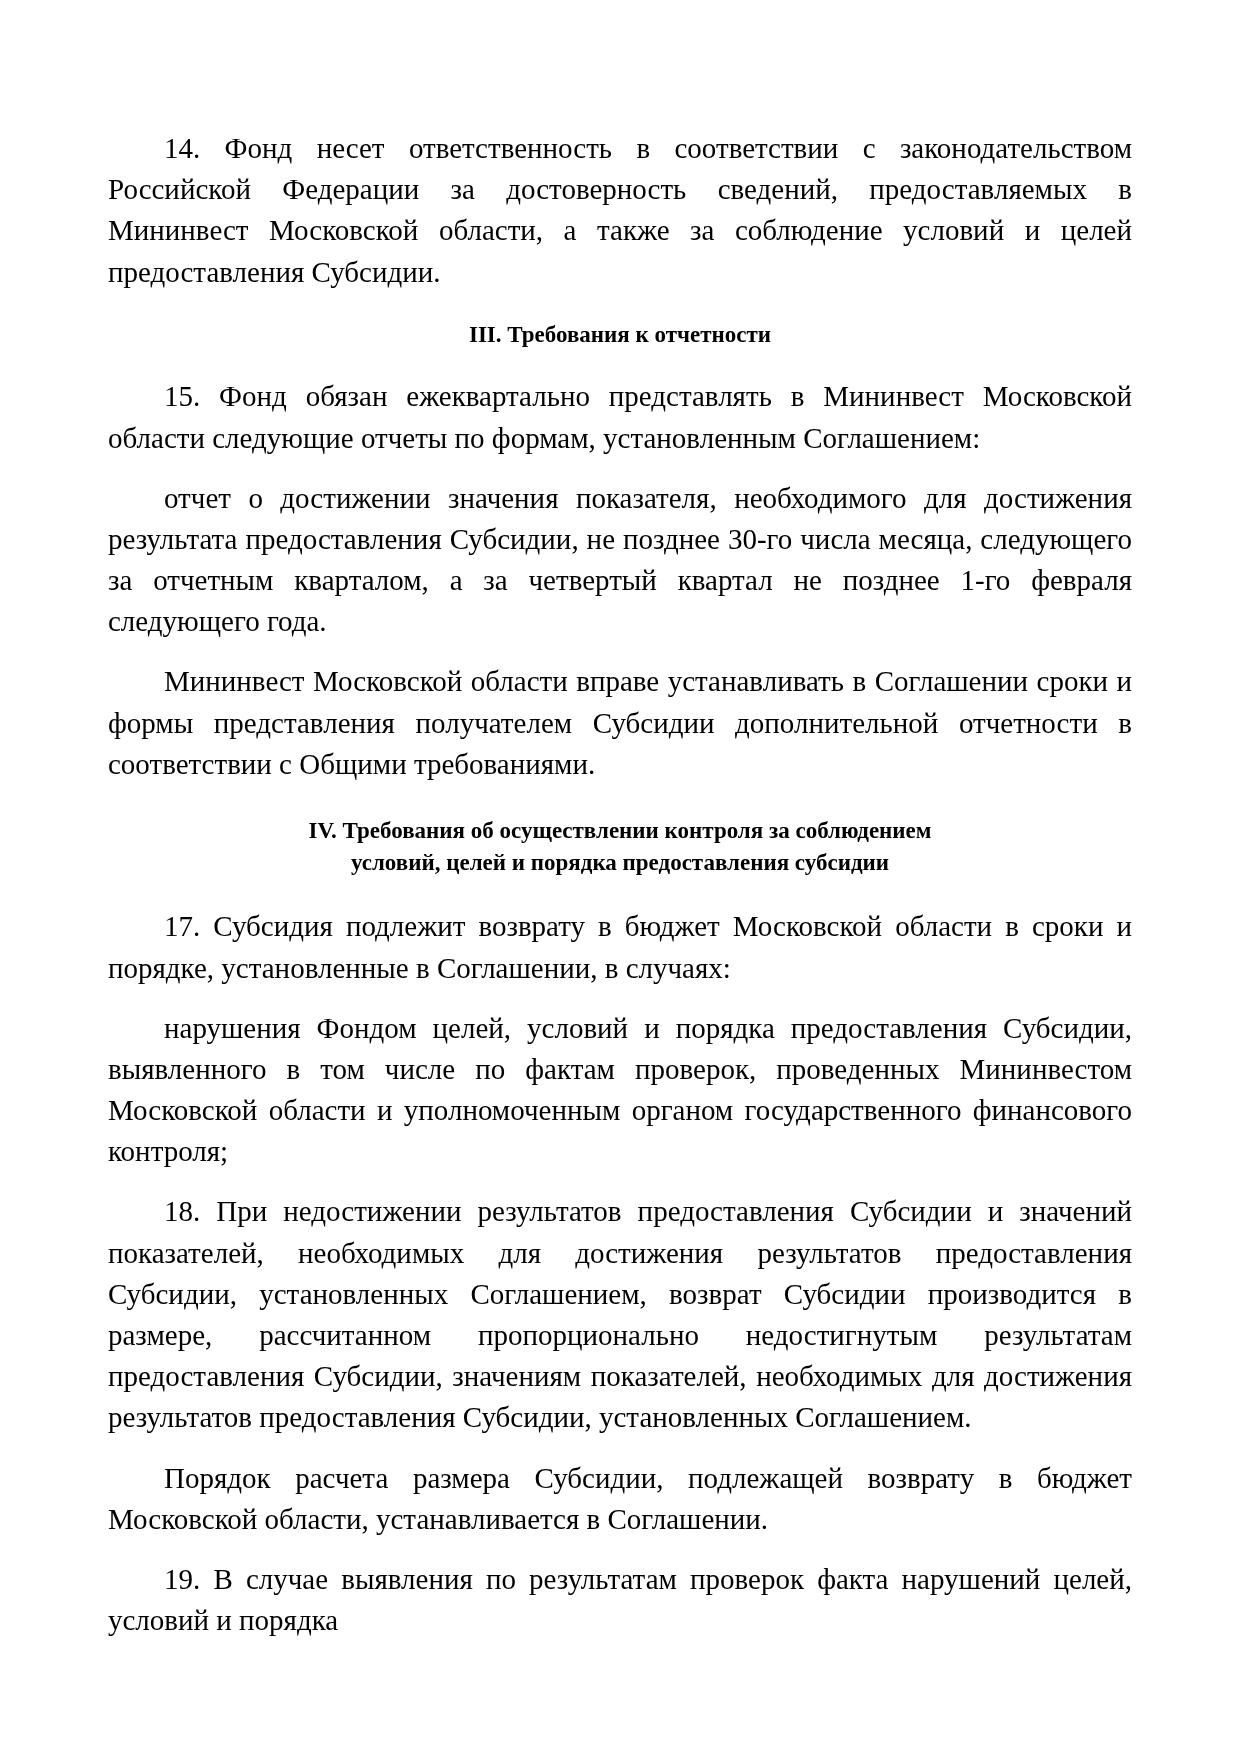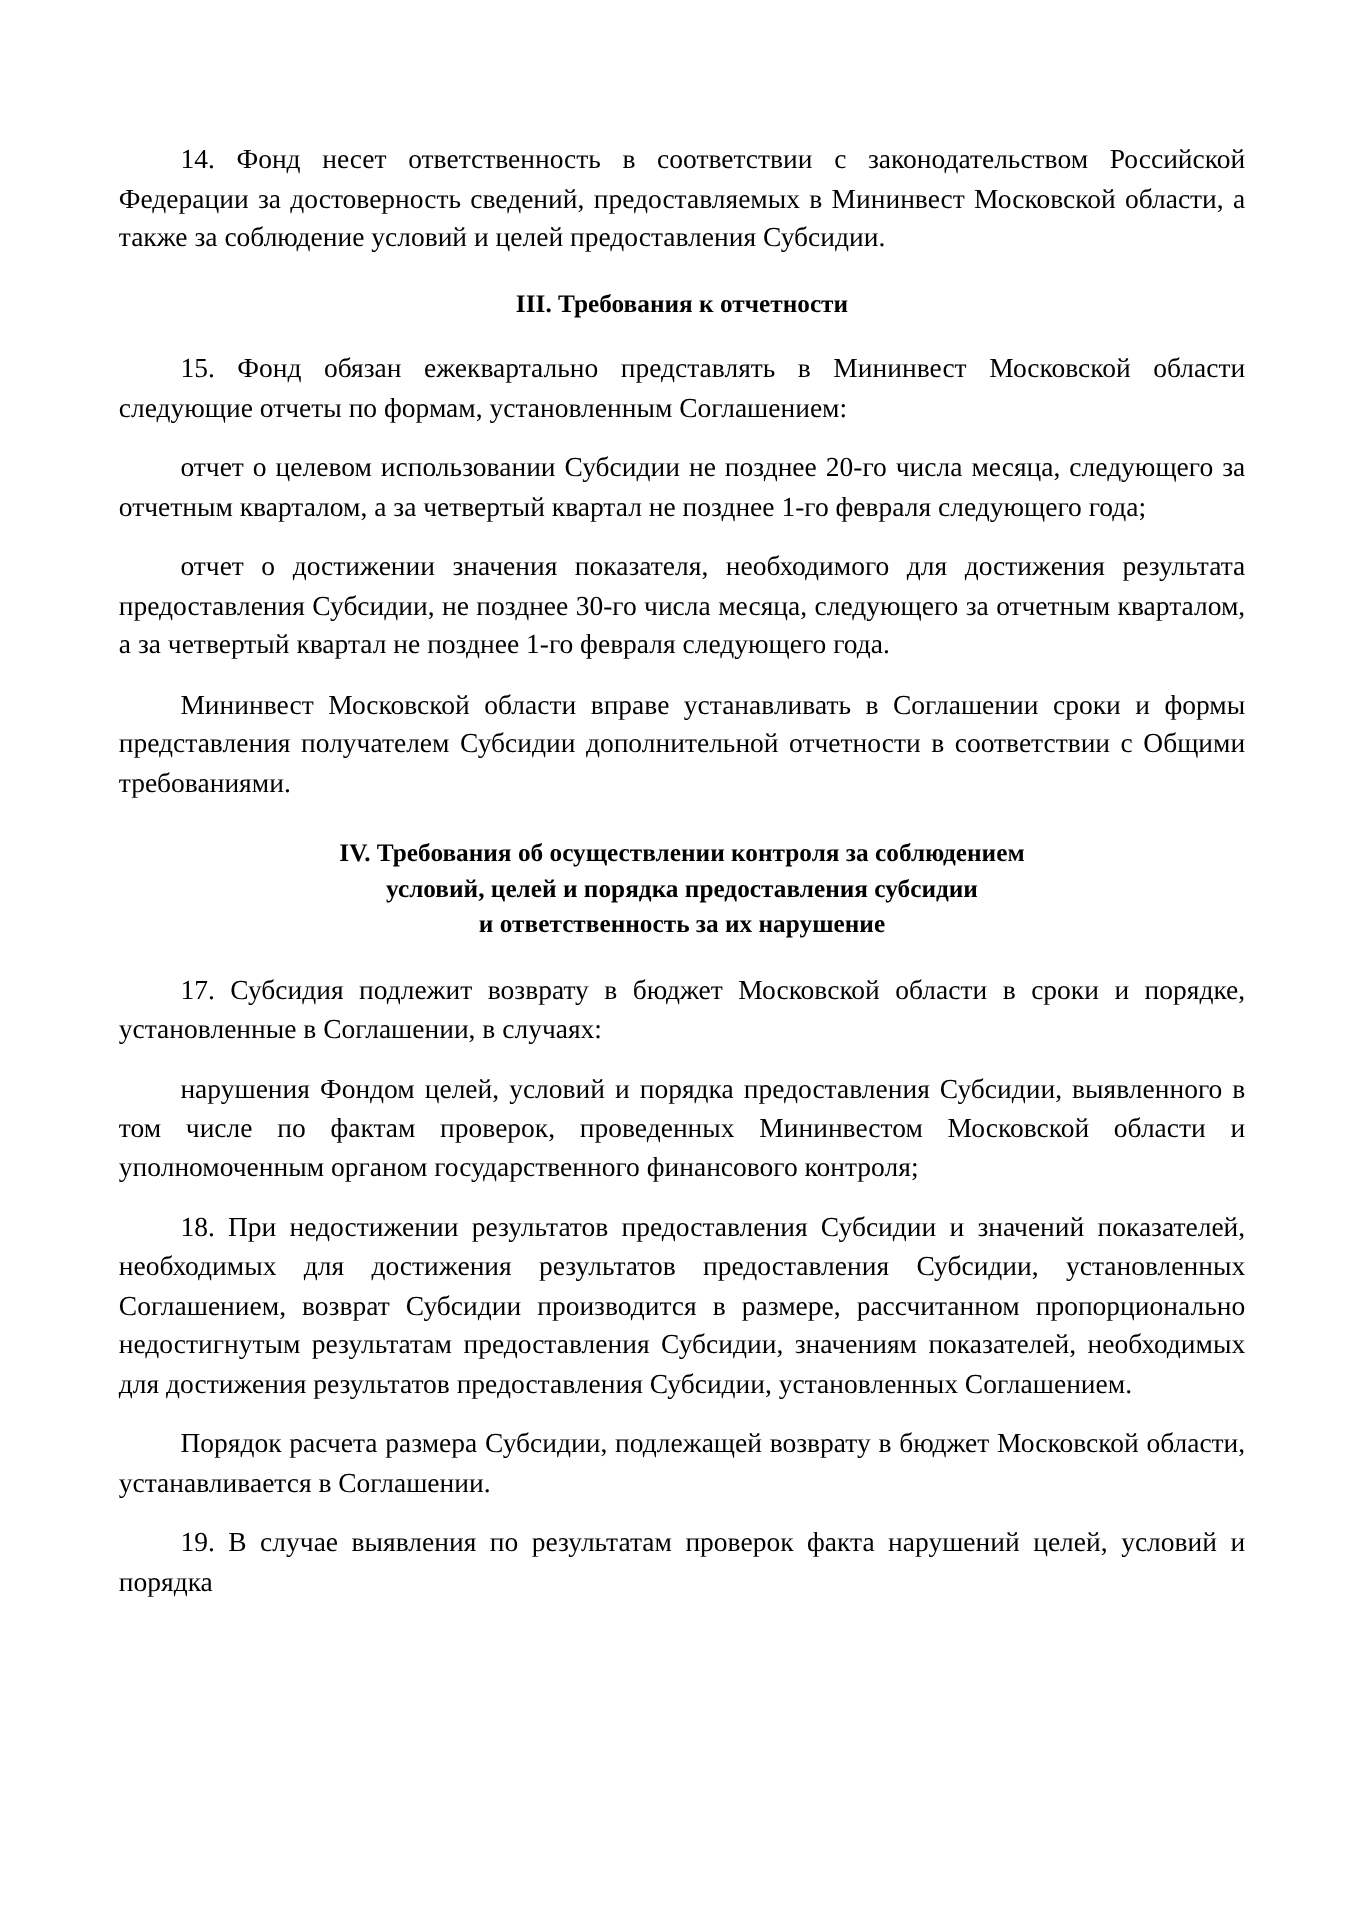--- a/index.html
+++ b/index.html
@@ -14,21 +14,21 @@
     color: #000000;
   }
   .page {
     box-sizing: border-box;
     width: 1240px;
     height: 1754px;
     padding: 128px 108px 60px 108px;
     position: relative;
   }
   .para {
-    font-size: 25px;
+    font-size: 29px;
     line-height: 1.42;
     text-align: justify;
     text-indent: 56px;
     margin: 0 0 19px 0;
     hyphens: none;
   }
   .heading {
     font-size: 23px;
     font-weight: bold;
     text-align: center;
@@ -52,31 +52,29 @@
 <div class="page">
 
   <p class="para">14. Фонд несет ответственность в соответствии с законодательством Российской Федерации за достоверность сведений, предоставляемых в Мининвест Московской области, а также за соблюдение условий и целей предоставления Субсидии.</p>
 
   <h2 class="heading">
     <span class="heading-line">III. Требования к отчетности</span>
   </h2>
 
   <p class="para">15. Фонд обязан ежеквартально представлять в Мининвест Московской области следующие отчеты по формам, установленным Соглашением:</p>
 
-  <p class="para">отчет о целевом использовании Субсидии не позднее 20-го числа месяца, следующего за отчетным кварталом, а за четвертый квартал не позднее 1-го февраля следующего года;</p>
 
 
   <p class="para">отчет о достижении значения показателя, необходимого для достижения результата предоставления Субсидии, не позднее 30-го числа месяца, следующего за отчетным кварталом, а за четвертый квартал не позднее 1-го февраля следующего года.</p>
 
   <p class="para">Мининвест Московской области вправе устанавливать в Соглашении сроки и формы представления получателем Субсидии дополнительной отчетности в соответствии с Общими требованиями.</p>
 
   <h2 class="heading multiline">
     <span class="heading-line">IV. Требования об осуществлении контроля за соблюдением</span>
     <span class="heading-line">условий, целей и порядка предоставления субсидии</span>
-    <span class="heading-line">и ответственность за их нарушение</span>
   </h2>
 
 
   <p class="para">17. Субсидия подлежит возврату в бюджет Московской области в сроки и порядке, установленные в Соглашении, в случаях:</p>
 
   <p class="para">нарушения Фондом целей, условий и порядка предоставления Субсидии, выявленного в том числе по фактам проверок, проведенных Мининвестом Московской области и уполномоченным органом государственного финансового контроля;</p>
 
 
   <p class="para">18. При недостижении результатов предоставления Субсидии и значений показателей, необходимых для достижения результатов предоставления Субсидии, установленных Соглашением, возврат Субсидии производится в размере, рассчитанном пропорционально недостигнутым результатам предоставления Субсидии, значениям показателей, необходимых для достижения результатов предоставления Субсидии, установленных Соглашением.</p>
 

